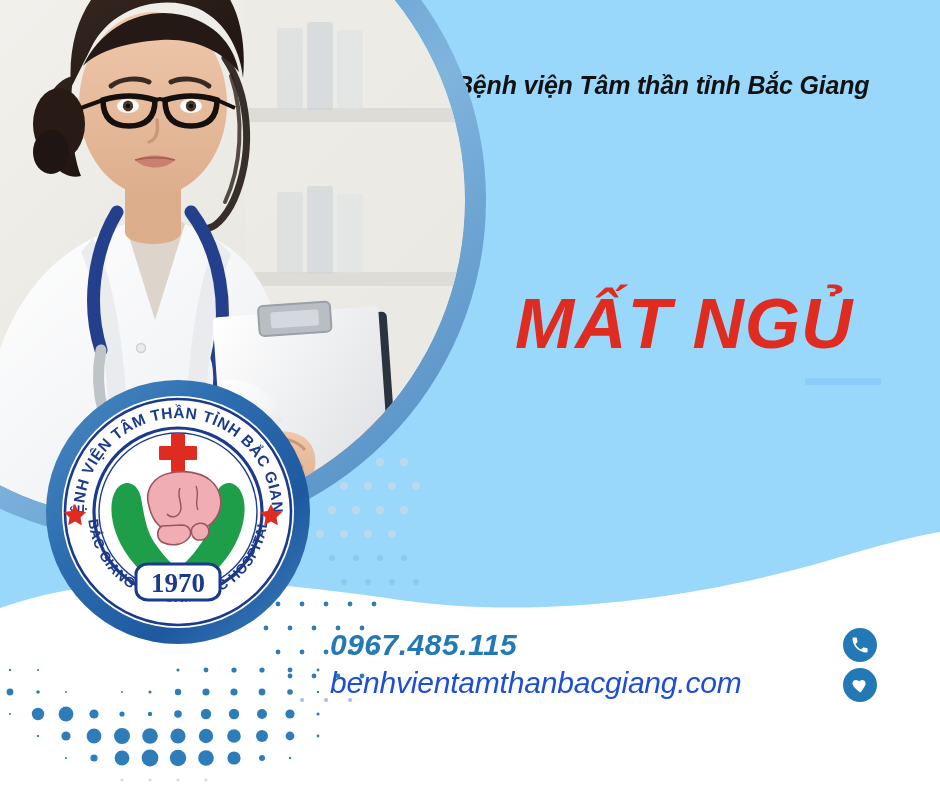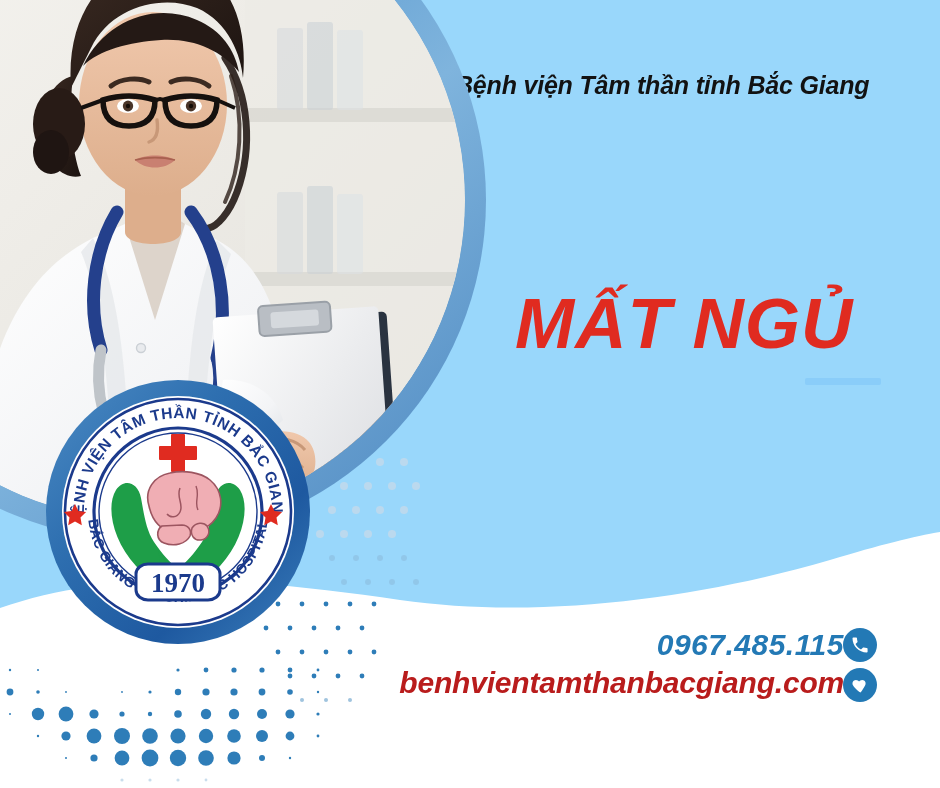--- a/index.html
+++ b/index.html
@@ -49,28 +49,28 @@
     color:#E02B20;letter-spacing:1px;white-space:nowrap;
     line-height:1;
   }
   .title-underline{
     position:absolute;left:805px;top:378px;width:76px;height:7px;
     background:#8ACDF9;border-radius:2px;
   }
 
   
   .contact{
-    position:absolute;left:344px;top:626px;width:500px;text-align:right;
+    position:absolute;left:330px;top:626px;width:500px;
   }
   .phone{
     font-size:30px;font-weight:bold;font-style:italic;color:#2379B5;
     letter-spacing:0.5px;line-height:1.25;
   }
   .website{
-    font-size:30px;font-weight:bold;font-style:italic;color:#b91c1c;
+    font-size:30px;font-weight:normal;font-style:italic;color:#1d4ed8;
     letter-spacing:-0.2px;line-height:1.25;
   }
   .social-icons{
     position:absolute;left:843px;top:628px;
     display:flex;flex-direction:column;gap:6px;
   }
   .ico{
     width:34px;height:34px;border-radius:50%;background:#2379B5;
     display:flex;align-items:center;justify-content:center;
   }

